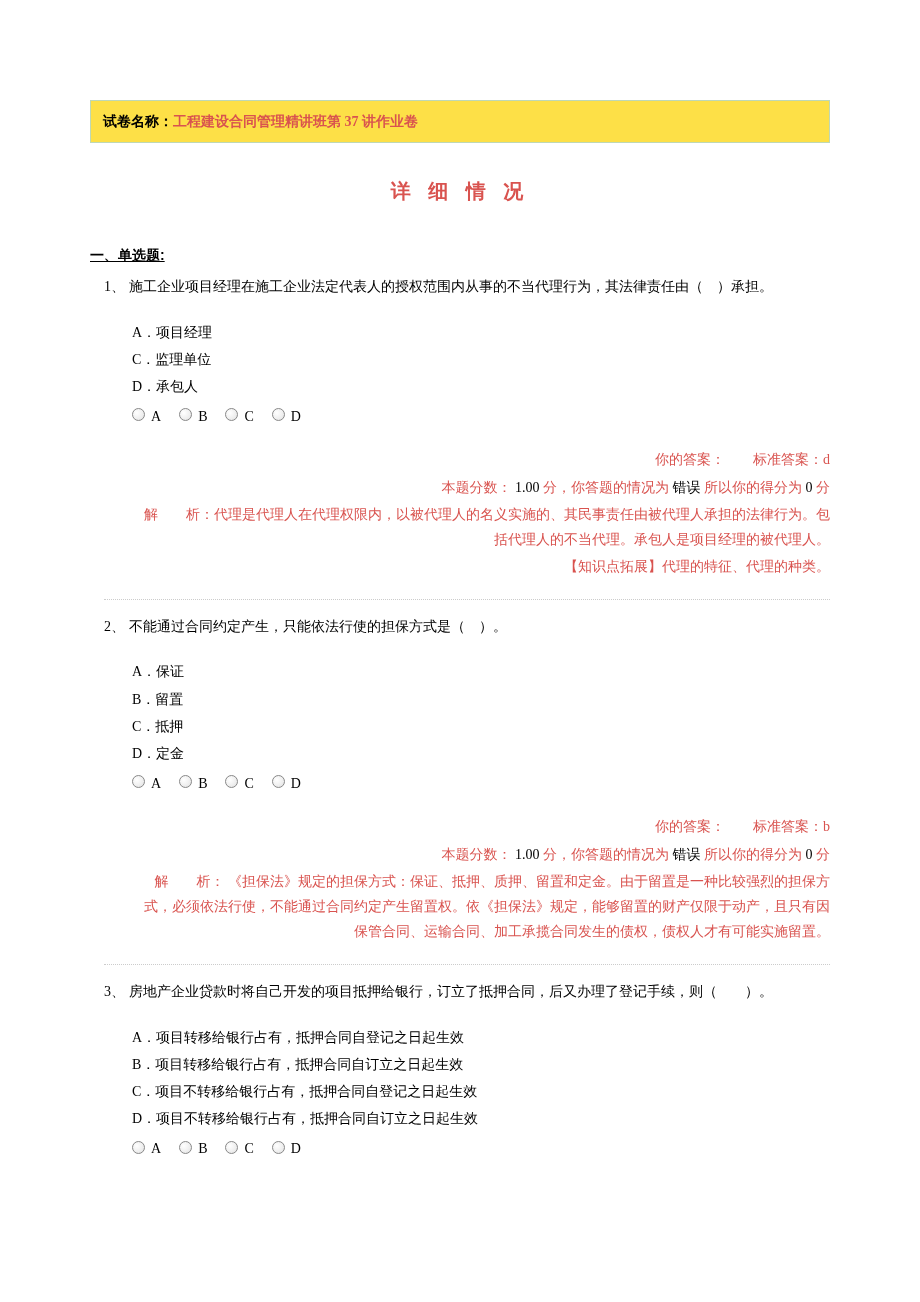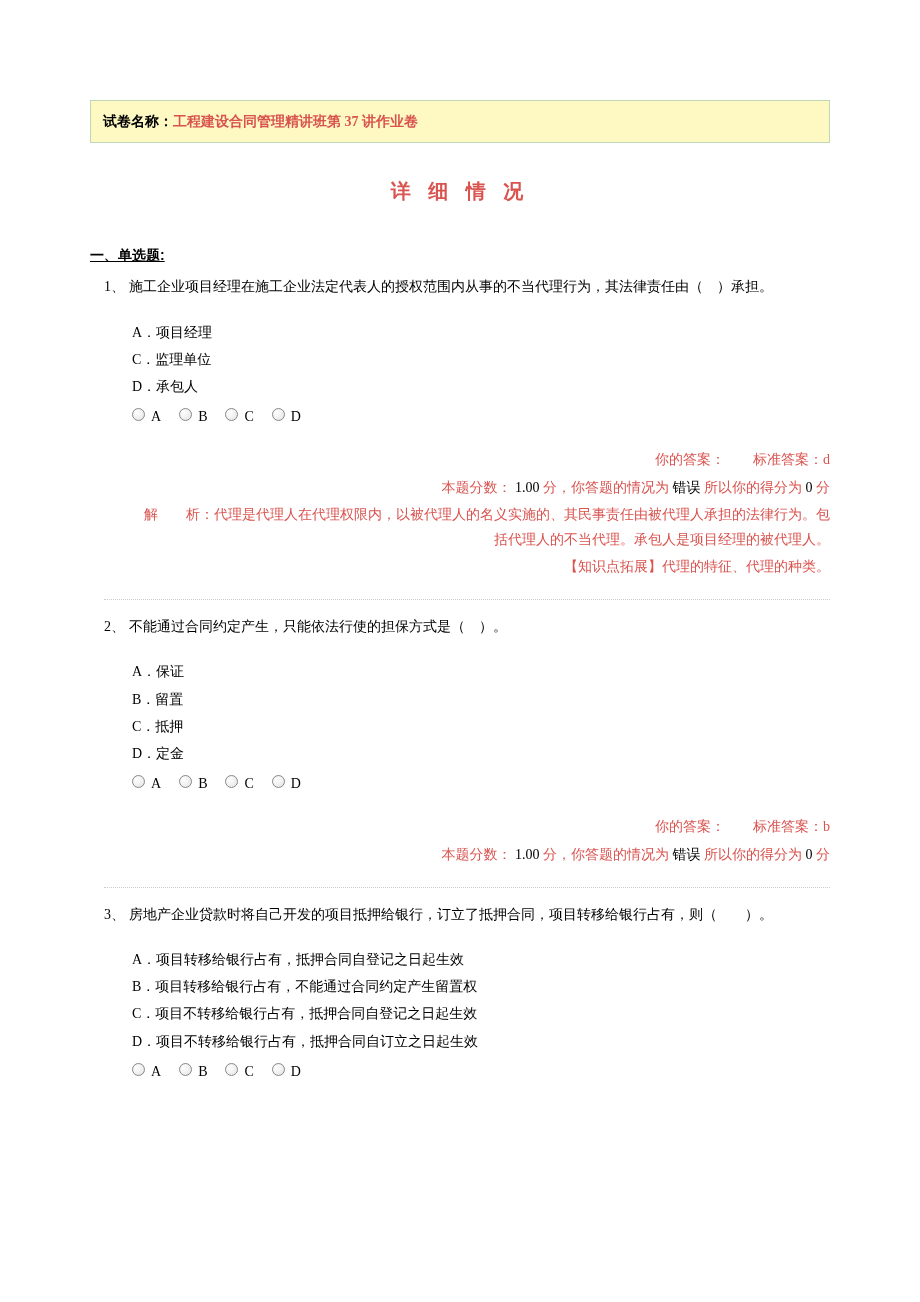--- a/index.html
+++ b/index.html
@@ -7,21 +7,21 @@
       font-family: "SimSun", "宋体", serif;
       background: #ffffff;
       width: 920px;
       margin: 0 auto;
       padding: 100px 90px 40px;
       font-size: 14px;
       line-height: 1.8;
       color: #000;
     }
     .header-bar {
-      background: #fef9c3;
+      background: #fde047;
       border: 1px solid #bed8b6;
       padding: 8px 12px;
       font-weight: bold;
     }
     .header-bar .label { color: #000; }
     .header-bar .value { color: #d9534f; }
     .main-title {
       text-align: center;
       font-family: "SimHei", "黑体", sans-serif;
       font-size: 20px;
@@ -114,28 +114,29 @@
       <div class="options">
         <div>A．保证</div>
         <div>B．留置</div>
         <div>C．抵押</div>
         <div>D．定金</div>
       </div>
       <div class="radios"><span class="radio-item"><span class="circle"></span><span class="lbl">A</span></span><span class="radio-item"><span class="circle"></span><span class="lbl">B</span></span><span class="radio-item"><span class="circle"></span><span class="lbl">C</span></span><span class="radio-item"><span class="circle"></span><span class="lbl">D</span></span></div>
       <div class="answer-block">
         <div class="row"><span class="mr14">你的答案：</span><span>　标准答案：b</span></div>
         <div class="row"><span>本题分数：</span><span class="blk"> 1.00 </span><span>分，你答题的情况为</span><span class="blk"> 错误 </span><span>所以你的得分为</span><span class="blk"> 0 </span><span>分</span></div>
+        <div class="row"><span style="margin-right: 2em;">解</span><span>析：</span><span> 《担保法》规定的担保方式：保证、抵押、质押、留置和定金。由于留置是一种比较强烈的担保方式，必须依法行使，不能通过合同约定产生留置权。依《担保法》规定，能够留置的财产仅限于动产，且只有因保管合同、运输合同、加工承揽合同发生的债权，债权人才有可能实施留置。</span></div>
       </div>
     </div>
     <div class="question">
       <div class="q-head">
         <div class="q-num">3、</div>
-        <div class="q-stem">房地产企业贷款时将自己开发的项目抵押给银行，订立了抵押合同，项目转移给银行占有，则（　　）。</div>
+        <div class="q-stem">房地产企业贷款时将自己开发的项目抵押给银行，订立了抵押合同，后又办理了登记手续，则（　　）。</div>
       </div>
       <div class="options">
         <div>A．项目转移给银行占有，抵押合同自登记之日起生效</div>
-        <div>B．项目转移给银行占有，不能通过合同约定产生留置权</div>
+        <div>B．项目转移给银行占有，抵押合同自订立之日起生效</div>
         <div>C．项目不转移给银行占有，抵押合同自登记之日起生效</div>
         <div>D．项目不转移给银行占有，抵押合同自订立之日起生效</div>
       </div>
       <div class="radios"><span class="radio-item"><span class="circle"></span><span class="lbl">A</span></span><span class="radio-item"><span class="circle"></span><span class="lbl">B</span></span><span class="radio-item"><span class="circle"></span><span class="lbl">C</span></span><span class="radio-item"><span class="circle"></span><span class="lbl">D</span></span></div>
     </div>
   </div>
 
 </body></html>

